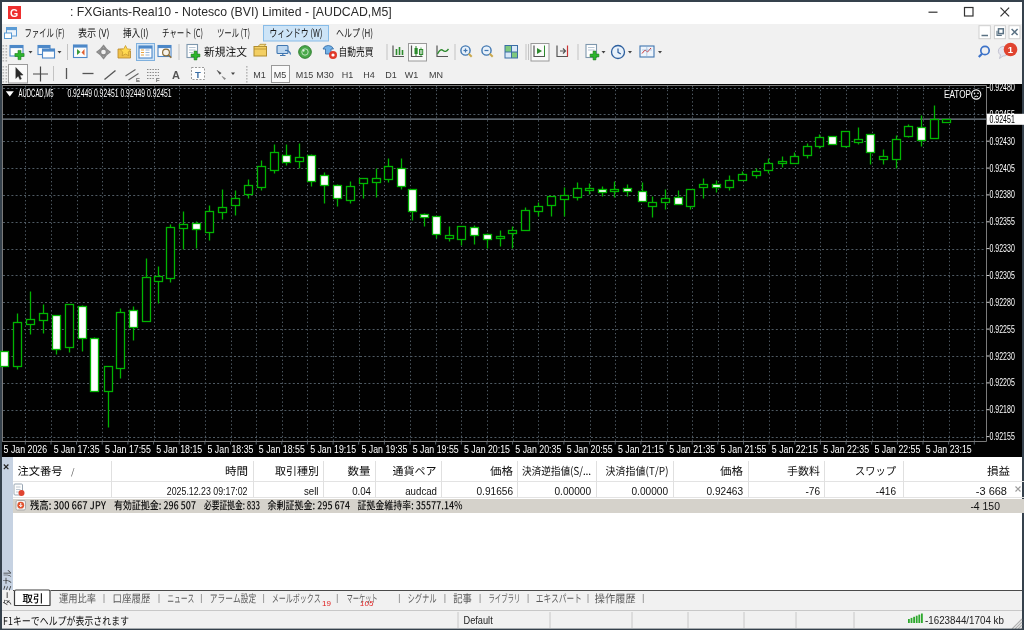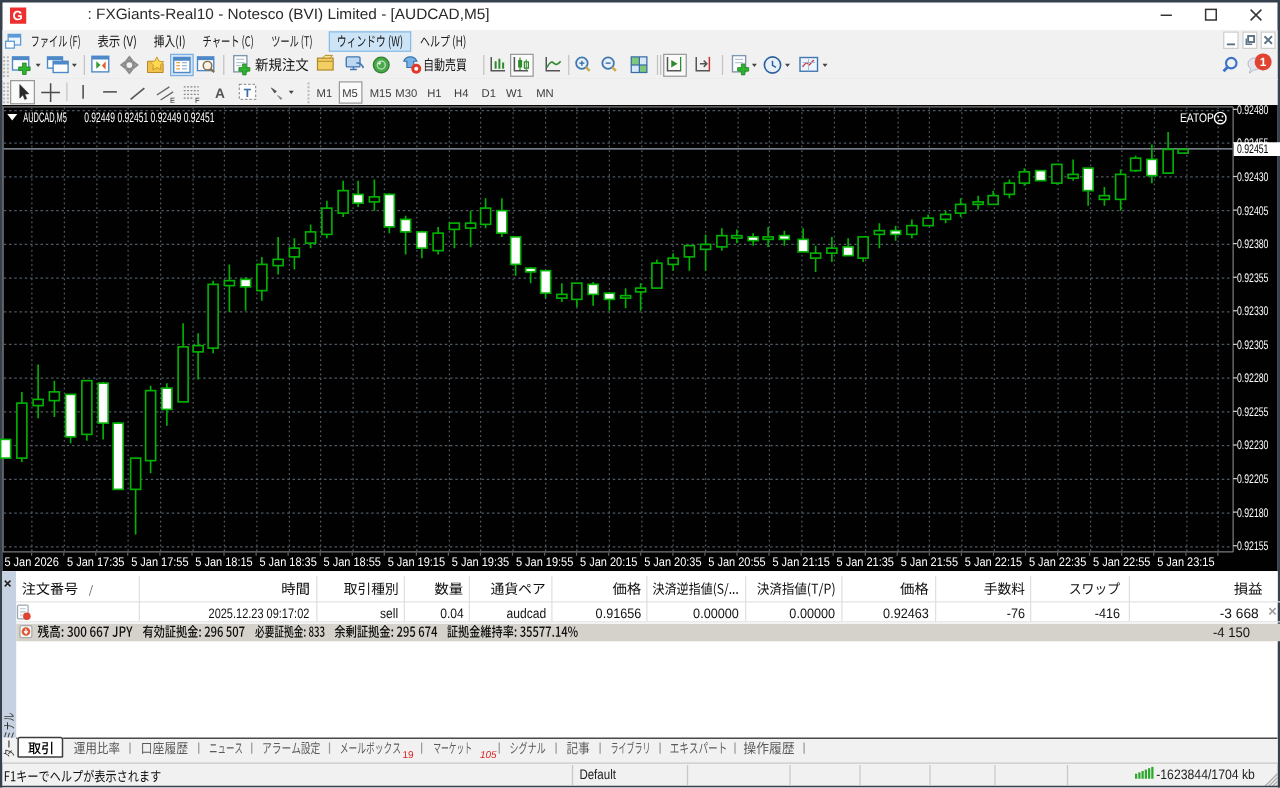--- a/index.html
+++ b/index.html
@@ -31,21 +31,21 @@
     <div style="position:absolute;left:375px;top:461px;width:1px;height:36px;background:#e0e0e0;"></div>
     <div style="position:absolute;left:441px;top:461px;width:1px;height:36px;background:#e0e0e0;"></div>
     <div style="position:absolute;left:517px;top:461px;width:1px;height:36px;background:#e0e0e0;"></div>
     <div style="position:absolute;left:595.5px;top:461px;width:1px;height:36px;background:#e0e0e0;"></div>
     <div style="position:absolute;left:672.8px;top:461px;width:1px;height:36px;background:#e0e0e0;"></div>
     <div style="position:absolute;left:747.8px;top:461px;width:1px;height:36px;background:#e0e0e0;"></div>
     <div style="position:absolute;left:824.4px;top:461px;width:1px;height:36px;background:#e0e0e0;"></div>
     <div style="position:absolute;left:902.5px;top:461px;width:1px;height:36px;background:#e0e0e0;"></div>
     <div style="position:absolute;left:270.5px;top:64.5px;width:19px;height:18px;background:#fafafa;border:1px solid #9a9a9a;box-sizing:border-box;"></div>
     <div class="t" style="left:322px;top:598.5px;font-size:8px;color:#e02020;">19</div>
-    <div class="t" style="left:384px;top:598.5px;font-size:8px;color:#e02020;font-style:italic;">105</div>
+    <div class="t" style="left:360px;top:598.5px;font-size:8px;color:#e02020;font-style:italic;">105</div>
     <svg width="1024" height="630" style="position:absolute;left:0;top:0;transform:translateZ(0);">
       <defs>
         <path id="g1" d="M6.8 -5.8H11V-5H6.8ZM0.7 -8.5H5.8V-7.7H0.7ZM0.6 -3.9H5.8V-3.1H0.6ZM0.5 -5.8H5.9V-5.1H0.5ZM8.9 -5.5H9.7V0.9H8.9ZM2.8 -9.6H3.7V-8.1H2.8ZM2.8 -5.2H3.7V0.9H2.8ZM6.3 -8.7 7.4 -8.4Q7.4 -8.3 7.2 -8.2V-4.7Q7.2 -4 7.1 -3.3Q7 -2.6 6.9 -1.8Q6.7 -1.1 6.3 -0.3Q5.9 0.4 5.3 1Q5.3 0.9 5.2 0.8Q5.1 0.6 4.9 0.5Q4.8 0.4 4.7 0.4Q5.3 -0.2 5.6 -0.8Q5.9 -1.4 6.1 -2.1Q6.2 -2.8 6.3 -3.4Q6.3 -4.1 6.3 -4.7ZM10.2 -9.5 10.9 -8.9Q10.3 -8.7 9.7 -8.4Q9 -8.2 8.2 -8.1Q7.5 -7.9 6.8 -7.8Q6.8 -7.9 6.7 -8.1Q6.6 -8.3 6.5 -8.4Q7.2 -8.6 7.9 -8.8Q8.6 -8.9 9.2 -9.1Q9.8 -9.3 10.2 -9.5ZM3.6 -2.9Q3.7 -2.8 4 -2.6Q4.3 -2.4 4.6 -2.2Q4.9 -1.9 5.1 -1.7Q5.4 -1.5 5.5 -1.4L5 -0.7Q4.9 -0.9 4.6 -1.1Q4.4 -1.4 4.1 -1.7Q3.8 -1.9 3.5 -2.2Q3.3 -2.4 3.1 -2.5ZM1.4 -7.5 2.1 -7.7Q2.3 -7.3 2.4 -6.8Q2.5 -6.4 2.6 -6L1.8 -5.8Q1.8 -6.2 1.7 -6.7Q1.6 -7.1 1.4 -7.5ZM4.3 -7.7 5.1 -7.5Q5 -7.1 4.8 -6.6Q4.6 -6.2 4.5 -5.9L3.8 -6Q3.9 -6.3 4 -6.6Q4.1 -6.8 4.2 -7.1Q4.3 -7.5 4.3 -7.7ZM2.8 -3.5 3.5 -3.3Q3.2 -2.6 2.7 -2Q2.3 -1.4 1.8 -0.8Q1.4 -0.3 0.9 0.1Q0.8 -0.1 0.6 -0.2Q0.5 -0.4 0.3 -0.5Q0.8 -0.8 1.3 -1.3Q1.7 -1.8 2.2 -2.4Q2.6 -3 2.8 -3.5Z"></path>
         <path id="g2" d="M0.7 -7.8H4.8V-7H0.7ZM0.5 -5.1H5.1V-4.3H0.5ZM2.4 -9.5H3.2V-5.6Q3.2 -4.8 3.2 -4Q3.1 -3.1 2.9 -2.2Q2.7 -1.4 2.2 -0.6Q1.8 0.2 1 0.8Q1 0.7 0.9 0.6Q0.8 0.5 0.6 0.3Q0.5 0.2 0.4 0.2Q1.1 -0.4 1.5 -1.1Q1.9 -1.8 2.1 -2.6Q2.3 -3.3 2.4 -4.1Q2.4 -4.9 2.4 -5.6ZM3 -3.7Q3.2 -3.6 3.4 -3.4Q3.6 -3.2 3.8 -2.9Q4.1 -2.6 4.4 -2.3Q4.6 -2 4.8 -1.8Q5 -1.6 5.1 -1.4L4.5 -0.8Q4.4 -1 4.1 -1.4Q3.8 -1.7 3.5 -2.1Q3.2 -2.5 3 -2.8Q2.7 -3.1 2.5 -3.3ZM6.3 -6.6V-5.5H9.6V-6.6ZM6.3 -4.7V-3.6H9.6V-4.7ZM6.3 -8.4V-7.3H9.6V-8.4ZM5.5 -9.2H10.4V-2.8H5.5ZM8.2 -3.1H9.1V-0.4Q9.1 -0.2 9.1 -0.1Q9.1 -0 9.3 -0Q9.4 -0 9.5 -0Q9.7 -0 9.8 -0Q10 -0 10.1 -0Q10.2 -0 10.3 -0.1Q10.3 -0.3 10.3 -0.6Q10.4 -0.9 10.4 -1.6Q10.5 -1.5 10.6 -1.4Q10.7 -1.4 10.9 -1.3Q11 -1.3 11.1 -1.2Q11.1 -0.5 11 -0Q10.9 0.4 10.7 0.6Q10.5 0.7 10.2 0.7Q10.1 0.7 10 0.7Q9.8 0.7 9.7 0.7Q9.5 0.7 9.4 0.7Q9.3 0.7 9.2 0.7Q8.8 0.7 8.6 0.6Q8.4 0.5 8.3 0.3Q8.2 0.1 8.2 -0.4ZM6.4 -3H7.3Q7.2 -2.3 7 -1.7Q6.8 -1.1 6.5 -0.6Q6.2 -0.1 5.7 0.2Q5.2 0.6 4.5 0.9Q4.4 0.8 4.2 0.6Q4.1 0.4 4 0.3Q4.9 -0 5.4 -0.5Q5.9 -1 6.1 -1.6Q6.3 -2.2 6.4 -3Z"></path>
         <path id="g3" d="M5.4 -9 5.9 -9.7Q6.4 -9.5 6.9 -9.1Q7.4 -8.8 7.9 -8.5Q8.3 -8.2 8.6 -7.9L8 -7.2Q7.7 -7.5 7.3 -7.8Q6.9 -8.1 6.3 -8.5Q5.8 -8.8 5.4 -9ZM4.3 -3.9H10.4V-3H4.3ZM3.5 -0.3H11.1V0.6H3.5ZM3.9 -7.2H10.8V-6.3H3.9ZM6.8 -6.9H7.7V0.1H6.8ZM1.1 -8.9 1.6 -9.6Q2 -9.4 2.4 -9.2Q2.8 -9 3.2 -8.8Q3.5 -8.6 3.8 -8.4L3.3 -7.6Q3 -7.9 2.7 -8.1Q2.3 -8.3 1.9 -8.6Q1.5 -8.8 1.1 -8.9ZM0.4 -5.8 0.9 -6.5Q1.3 -6.3 1.7 -6.2Q2.1 -6 2.5 -5.8Q2.9 -5.6 3.2 -5.4L2.7 -4.6Q2.4 -4.8 2.1 -5Q1.7 -5.3 1.3 -5.5Q0.8 -5.7 0.4 -5.8ZM0.9 0.2Q1.2 -0.3 1.6 -0.9Q1.9 -1.5 2.3 -2.2Q2.7 -2.9 3.1 -3.5L3.7 -3Q3.4 -2.3 3 -1.7Q2.7 -1 2.3 -0.4Q1.9 0.2 1.6 0.8Z"></path>
         <path id="g4" d="M8.3 -7.3 9.2 -7Q8.5 -4.9 7.4 -3.4Q6.3 -1.8 4.7 -0.8Q3.1 0.3 1 0.9Q1 0.8 0.9 0.7Q0.8 0.5 0.6 0.4Q0.5 0.2 0.4 0.1Q2.5 -0.5 4 -1.5Q5.6 -2.4 6.6 -3.9Q7.7 -5.3 8.3 -7.3ZM3.1 -7.2Q3.7 -5.4 4.8 -3.9Q5.9 -2.4 7.5 -1.4Q9 -0.4 11.1 0.1Q11 0.2 10.9 0.3Q10.8 0.5 10.6 0.6Q10.5 0.8 10.5 0.9Q8.3 0.4 6.8 -0.7Q5.2 -1.8 4.1 -3.4Q3 -4.9 2.3 -7ZM0.6 -7.7H11V-6.9H0.6ZM5.3 -9.7H6.2V-7.2H5.3Z"></path>
         <path id="g5" d="M2.5 -5.5H9.1V-4.7H2.5ZM2.5 -3H9.1V-2.2H2.5ZM2.5 -0.5H9.1V0.3H2.5ZM1.9 -8.1H9.8V0.9H8.9V-7.3H2.7V0.9H1.9ZM5.2 -9.7 6.2 -9.5Q6 -9 5.8 -8.5Q5.6 -8 5.4 -7.6L4.7 -7.8Q4.8 -8 4.9 -8.4Q5 -8.7 5.1 -9.1Q5.2 -9.4 5.2 -9.7Z"></path>
         <path id="g6" d="M0.8 -2.2H6V-1.5H0.8ZM0.5 -7.7H6.2V-7H0.5ZM3 -8.7H3.8V-0.3H3ZM0.5 -0.3Q1.2 -0.3 2.1 -0.4Q3 -0.5 4 -0.6Q5.1 -0.7 6.1 -0.8L6.1 -0.1Q5.1 -0 4.1 0.1Q3.1 0.2 2.2 0.3Q1.3 0.4 0.6 0.5ZM1.5 -4.3V-3.4H5.3V-4.3ZM1.5 -5.7V-4.9H5.3V-5.7ZM0.8 -6.3H6V-2.9H0.8ZM5.6 -9.5 6 -8.9Q5.3 -8.7 4.5 -8.6Q3.6 -8.5 2.6 -8.4Q1.7 -8.4 0.8 -8.3Q0.8 -8.5 0.7 -8.7Q0.7 -8.8 0.6 -9Q1.3 -9 1.9 -9.1Q2.6 -9.1 3.3 -9.2Q4 -9.3 4.6 -9.3Q5.2 -9.4 5.6 -9.5ZM6.1 -7H10.3V-6.2H6.1ZM10 -7H10.8Q10.8 -7 10.8 -6.9Q10.8 -6.8 10.8 -6.7Q10.8 -6.6 10.8 -6.5Q10.7 -4.7 10.7 -3.5Q10.6 -2.2 10.6 -1.4Q10.5 -0.6 10.4 -0.2Q10.3 0.2 10.2 0.4Q10 0.6 9.8 0.7Q9.6 0.8 9.4 0.9Q9.1 0.9 8.8 0.9Q8.4 0.9 8 0.9Q8 0.7 7.9 0.4Q7.8 0.2 7.7 0Q8.1 0.1 8.5 0.1Q8.9 0.1 9 0.1Q9.2 0.1 9.2 0Q9.3 0 9.4 -0.1Q9.5 -0.2 9.6 -0.6Q9.7 -1 9.8 -1.8Q9.8 -2.6 9.9 -3.8Q9.9 -5 10 -6.8ZM7.5 -9.5H8.4Q8.4 -8.1 8.3 -6.9Q8.3 -5.6 8.2 -4.4Q8.1 -3.3 7.8 -2.3Q7.5 -1.3 6.9 -0.5Q6.4 0.4 5.6 1Q5.5 0.9 5.4 0.8Q5.3 0.6 5.2 0.5Q5.1 0.4 5 0.4Q5.7 -0.2 6.2 -1Q6.7 -1.7 7 -2.7Q7.3 -3.6 7.4 -4.7Q7.5 -5.8 7.5 -7Q7.5 -8.2 7.5 -9.5Z"></path>
         <path id="g7" d="M0.7 -8.5H10.8V-7.7H0.7ZM1.8 -6.6H9.7V-5.8H1.8ZM1 -4.9H10.5V-2.7H9.6V-4.1H1.9V-2.7H1ZM5.3 -9.7H6.2V-6.2H5.3ZM6.6 -3.5H7.5V-0.5Q7.5 -0.2 7.6 -0.1Q7.7 -0.1 8 -0.1Q8.1 -0.1 8.3 -0.1Q8.5 -0.1 8.8 -0.1Q9 -0.1 9.2 -0.1Q9.5 -0.1 9.5 -0.1Q9.8 -0.1 9.9 -0.2Q10 -0.3 10 -0.6Q10.1 -0.9 10.1 -1.6Q10.2 -1.5 10.3 -1.4Q10.5 -1.4 10.6 -1.3Q10.8 -1.3 10.9 -1.2Q10.8 -0.5 10.7 -0Q10.6 0.4 10.3 0.5Q10.1 0.7 9.6 0.7Q9.5 0.7 9.3 0.7Q9.1 0.7 8.8 0.7Q8.5 0.7 8.2 0.7Q8 0.7 7.9 0.7Q7.4 0.7 7.1 0.6Q6.8 0.5 6.7 0.3Q6.6 0 6.6 -0.4ZM3.8 -3.5H4.7Q4.6 -2.6 4.4 -1.9Q4.2 -1.2 3.8 -0.7Q3.4 -0.1 2.8 0.3Q2.1 0.7 1 0.9Q1 0.8 0.9 0.7Q0.8 0.5 0.7 0.4Q0.6 0.3 0.5 0.2Q1.5 -0 2.1 -0.3Q2.7 -0.7 3.1 -1.1Q3.4 -1.6 3.6 -2.2Q3.7 -2.8 3.8 -3.5Z"></path>
         <path id="g8" d="M7.4 -8.4V-7.3H9.4V-8.4ZM4.8 -8.4V-7.3H6.7V-8.4ZM2.1 -8.4V-7.3H4V-8.4ZM1.3 -9.1H10.2V-6.6H1.3ZM2.9 -3.9V-3H8.7V-3.9ZM2.9 -2.4V-1.6H8.7V-2.4ZM2.9 -5.3V-4.4H8.7V-5.3ZM2 -5.9H9.6V-0.9H2ZM6.7 -0.3 7.4 -0.8Q8.1 -0.6 8.7 -0.4Q9.4 -0.2 10 0.1Q10.6 0.3 11 0.5L10.1 0.9Q9.7 0.8 9.2 0.5Q8.6 0.3 8 0.1Q7.4 -0.1 6.7 -0.3ZM4 -0.8 4.8 -0.5Q4.3 -0.2 3.7 0.1Q3.1 0.3 2.4 0.6Q1.8 0.8 1.2 1Q1.1 0.9 1 0.7Q0.9 0.6 0.8 0.5Q0.7 0.4 0.6 0.3Q1.2 0.2 1.8 -0Q2.4 -0.2 3 -0.4Q3.6 -0.6 4 -0.8Z"></path>

